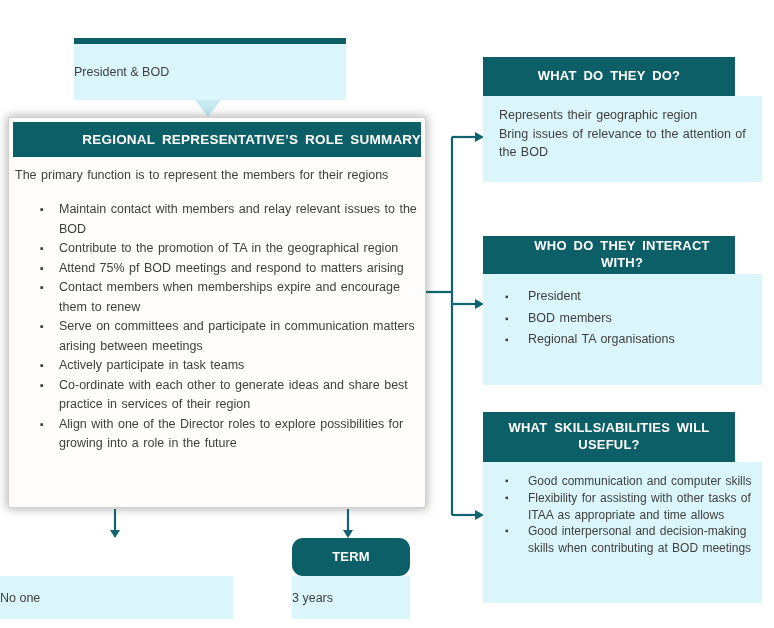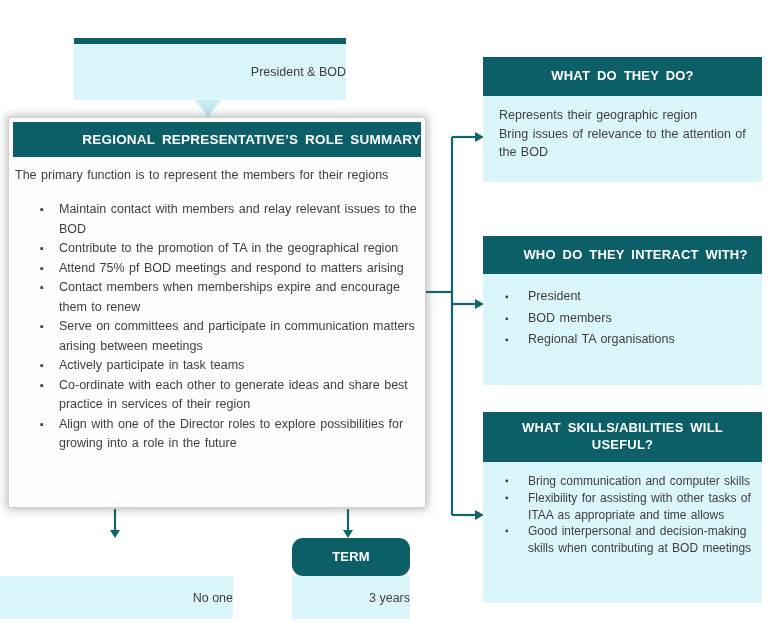--- a/index.html
+++ b/index.html
@@ -7,34 +7,34 @@
     position:relative;width:774px;height:628px;background:#ffffff;overflow:hidden;
     font-family:"Liberation Sans","DejaVu Sans",sans-serif;color:var(--text,#3e3e3e);
   }
   .abs{position:absolute;}
   .hdr{
     background:var(--teal,#0c5f67);color:#ffffff;font-weight:bold;font-size:13px;
     display:flex;align-items:center;justify-content:center;text-align:center;
     letter-spacing:.2px;word-spacing:3px;line-height:1.3;
   }
   .cyanbox{background:var(--cyan,#dbf6fa);font-size:12.5px;}
-  .center-val{display:flex;align-items:center;justify-content:flex-end;}
+  .center-val{display:flex;align-items:center;justify-content:flex-start;}
   
   #main-box{
     left:8px;top:117px;width:418px;height:391px;background:var(--box-bg,#fefdfb);
     border:1px solid var(--box-border,#d2d0cc);box-sizing:border-box;
     box-shadow:0 0 9px 1px rgba(90,90,90,.45);
   }
   #main-hdr{position:absolute;left:4px;top:4px;right:4px;height:35px;font-size:13.5px;justify-content:flex-end;}
   #main-intro{position:absolute;left:6px;top:49px;right:4px;font-size:12.5px;line-height:17px;word-spacing:1px;}
   #main-bullets{position:absolute;left:0;top:82px;right:6px;font-size:12.5px;line-height:19.5px;word-spacing:1px;}
   .mb-row{position:relative;padding-left:50px;}
   .mb-row .sq{position:absolute;left:31px;top:0;font-size:11px;}
   
-  .rb-hdr{left:483px;width:279px;padding:0 10px;box-sizing:border-box;}
+  .rb-hdr{left:483px;width:252px;padding:0 10px;box-sizing:border-box;}
   .rb-body{left:483px;width:279px;box-sizing:border-box;}
   #rb1-body{padding:10px 12px 0 16px;font-size:12.5px;line-height:18.5px;word-spacing:1px;}
   .rb-bullets{font-size:12px;line-height:16.8px;word-spacing:1px;}
   .rb-row{position:relative;padding-left:45px;padding-right:2px;}
   .rb-row .sq{position:absolute;left:22px;top:0;font-size:10px;}
   #rb2-body{padding-top:12px;}
   #rb2-body .rb-row{line-height:21.5px;font-size:12.5px;}
   #rb3-body{padding-top:11px;}
   
   .bot-hdr{top:538px;height:38px;}
@@ -108,21 +108,21 @@
   <div class="abs cyanbox rb-body rb-bullets" id="rb2-body" style="top:274px;height:111px;">
     <div class="rb-row"><span class="sq">▪</span><span>President</span></div>
     <div class="rb-row"><span class="sq">▪</span><span>BOD members</span></div>
     <div class="rb-row"><span class="sq">▪</span><span>Regional TA organisations</span></div>
   </div>
 
   <div class="abs hdr rb-hdr" style="top:412px;height:50px;">
     <span>WHAT SKILLS/ABILITIES WILL USEFUL?</span>
   </div>
   <div class="abs cyanbox rb-body rb-bullets" id="rb3-body" style="top:462px;height:141px;">
-    <div class="rb-row"><span class="sq">▪</span><span>Bring communication and computer skills</span></div>
+    <div class="rb-row"><span class="sq">▪</span><span>Good communication and computer skills</span></div>
     <div class="rb-row"><span class="sq">▪</span><span>Flexibility for assisting with other tasks of ITAA as appropriate and time allows</span></div>
     <div class="rb-row"><span class="sq">▪</span><span>Good interpersonal and decision-making skills when contributing at BOD meetings</span></div>
   </div>
 
   <div class="abs cyanbox center-val bot-body" style="left:0;width:233px;">
     <span>No one</span>
   </div>
 
   <div class="abs hdr bot-hdr" style="left:292px;width:118px;border-radius:11px;">
     <span>TERM</span>

